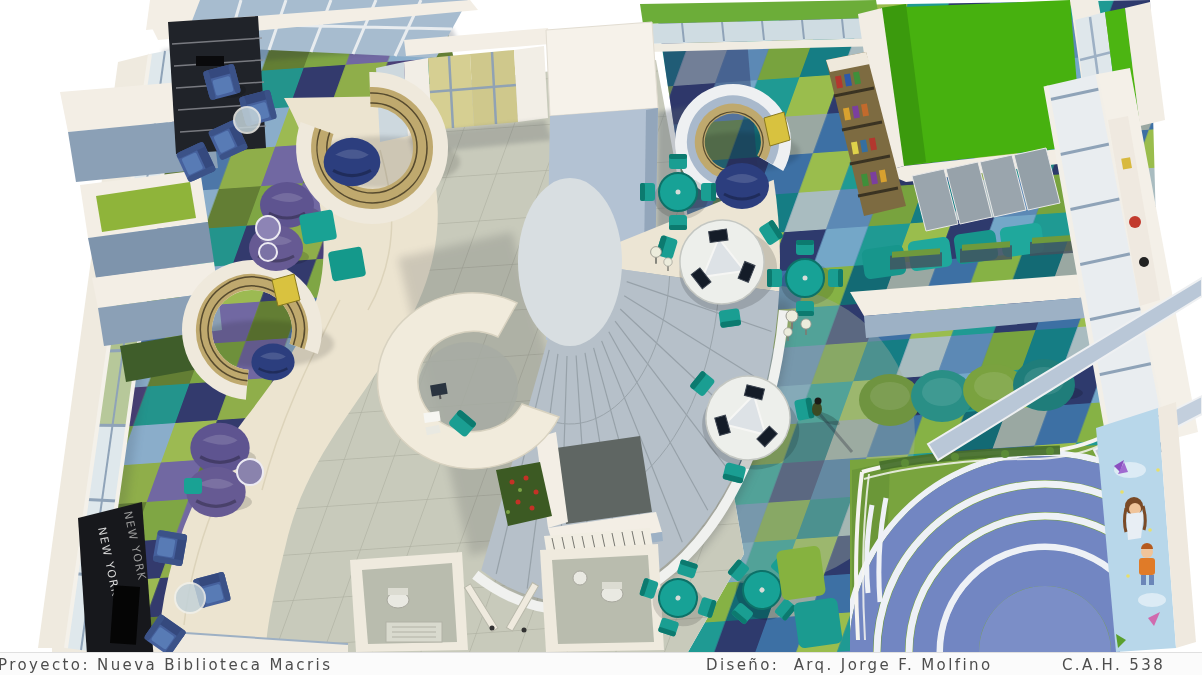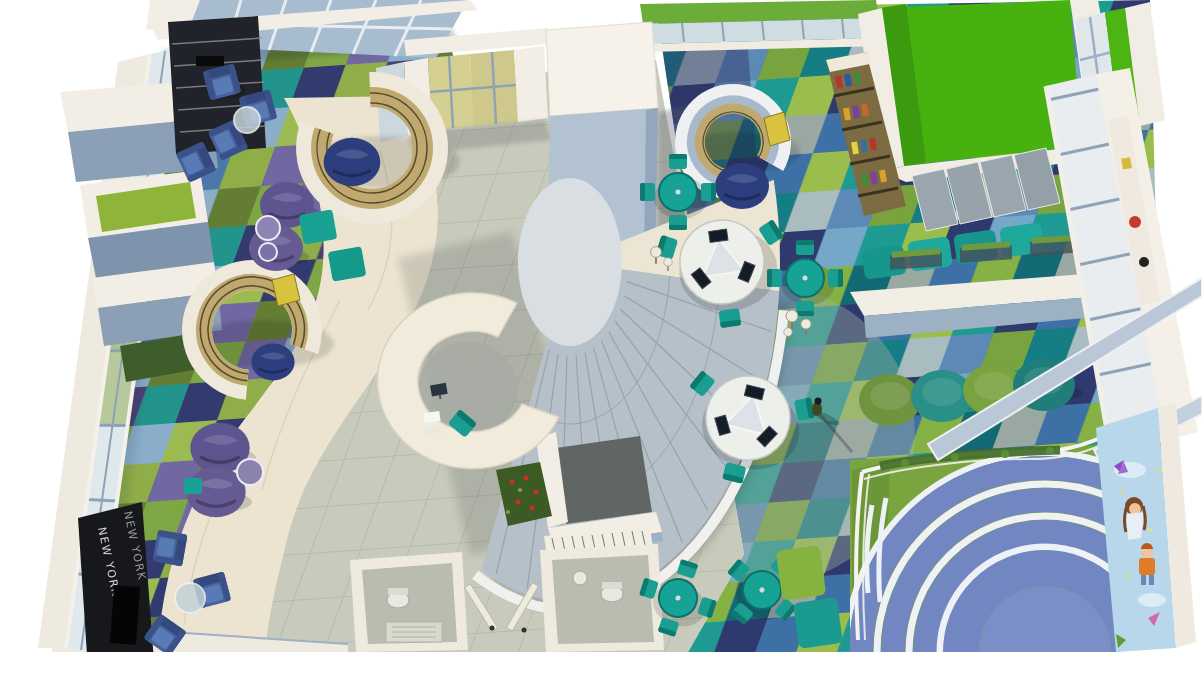--- a/index.html
+++ b/index.html
@@ -485,13 +485,18 @@
 <rect x="779" y="548" width="44" height="50" rx="6" fill="#86b23f" transform="rotate(-8 801 573)"></rect>
 <rect x="796" y="600" width="44" height="46" rx="6" fill="#1b9b90" transform="rotate(-8 818 623)"></rect>
 <g>
   <ellipse cx="826" cy="418" rx="15" ry="4" fill="#00000033" transform="rotate(25 826 418)"></ellipse>
   <line x1="818" y1="412" x2="852" y2="452" stroke="#222233" stroke-width="3" opacity="0.3"></line>
   <ellipse cx="817" cy="409" rx="5" ry="7" fill="#3c4a23"></ellipse>
   <circle cx="818" cy="401" r="3.5" fill="#1a1a16"></circle>
 </g>
 </svg>
 
+<div class="caption">
+  <span class="cap-left">Proyecto: Nueva Biblioteca Macris</span>
+  <span class="cap-design">Diseño:  Arq. Jorge F. Molfino</span>
+  <span class="cap-reg">C.A.H. 538</span>
 </div>
+</div>
 
 </body></html>

